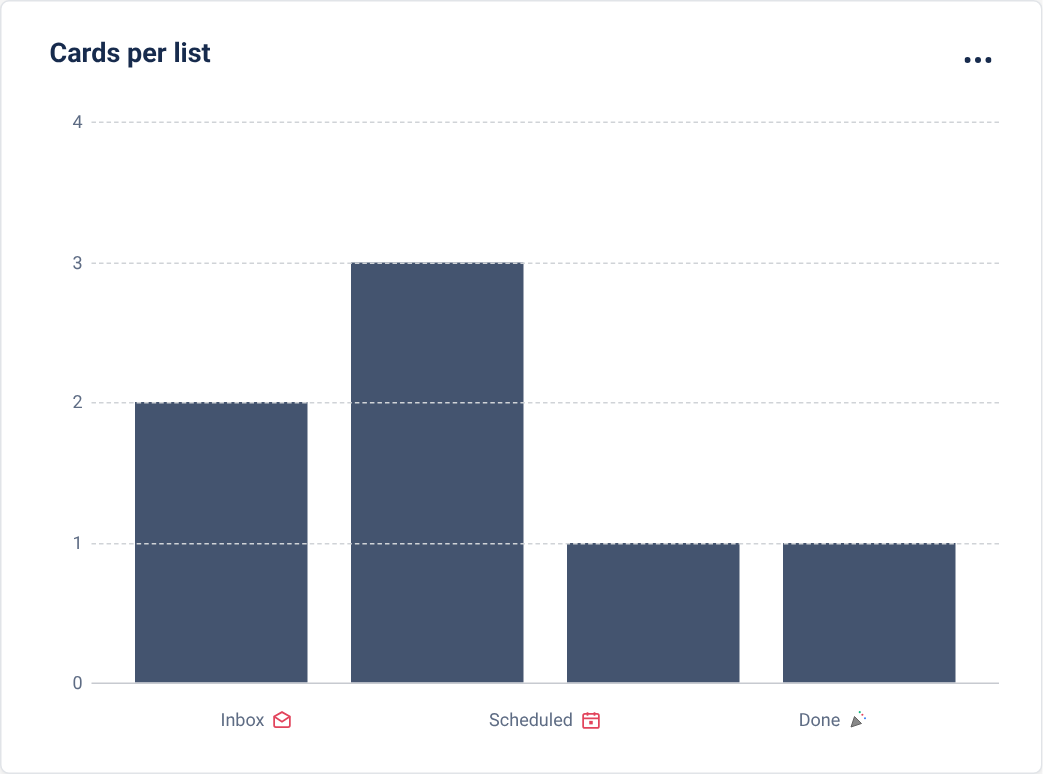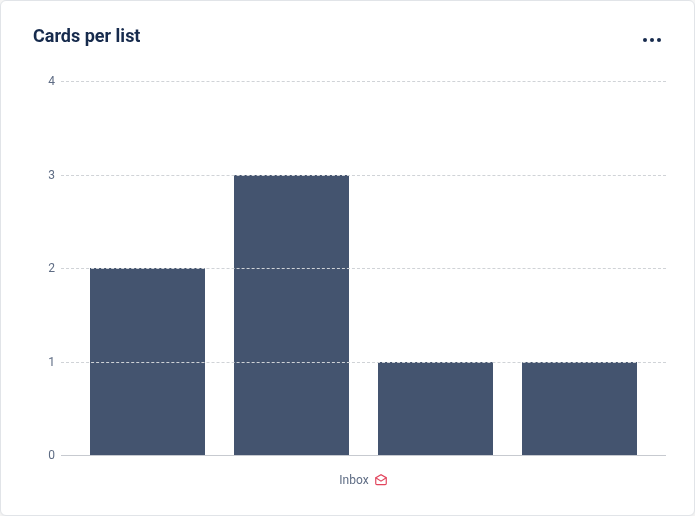--- a/index.html
+++ b/index.html
@@ -182,15 +182,38 @@
 
     <div class="x-label">
           <span>Inbox</span>
           <span class="x-icon">
             <svg width="14" height="14" viewBox="0 0 24 24" fill="none" stroke="#e2445c" stroke-width="2">
               <path d="M3 8l9-5 9 5v10a2 2 0 0 1-2 2H5a2 2 0 0 1-2-2V8z" fill="#fff"></path>
               <polyline points="3,8 12,14 21,8" fill="none"></polyline>
             </svg>
           </span>
         </div>
+        <div class="x-label">
+          <span>Scheduled</span>
+          <span class="x-icon">
+            <svg width="14" height="14" viewBox="0 0 24 24" fill="none" stroke="#e2445c" stroke-width="2">
+              <rect x="3" y="5" width="18" height="16" rx="2" fill="#fff"></rect>
+              <line x1="3" y1="10" x2="21" y2="10"></line>
+              <line x1="8" y1="3" x2="8" y2="7"></line>
+              <line x1="16" y1="3" x2="16" y2="7"></line>
+              <rect x="10" y="13" width="4" height="4" fill="#e2445c" stroke="none"></rect>
+            </svg>
+          </span>
+        </div>
+        <div class="x-label">
+          <span>Done</span>
+          <span class="x-icon">
+            <svg width="14" height="14" viewBox="0 0 24 24" fill="none">
+              <path d="M4 20l4-12 8 8-12 4z" fill="#888" stroke="#555" stroke-width="1"></path>
+              <circle cx="17" cy="6" r="1.2" fill="#e2445c"></circle>
+              <circle cx="20" cy="10" r="1.2" fill="#3b82f6"></circle>
+              <circle cx="14" cy="3" r="1.2" fill="#10b981"></circle>
+            </svg>
+          </span>
+        </div>
       </div>
   </div>
 </div>
 
 </body></html>

